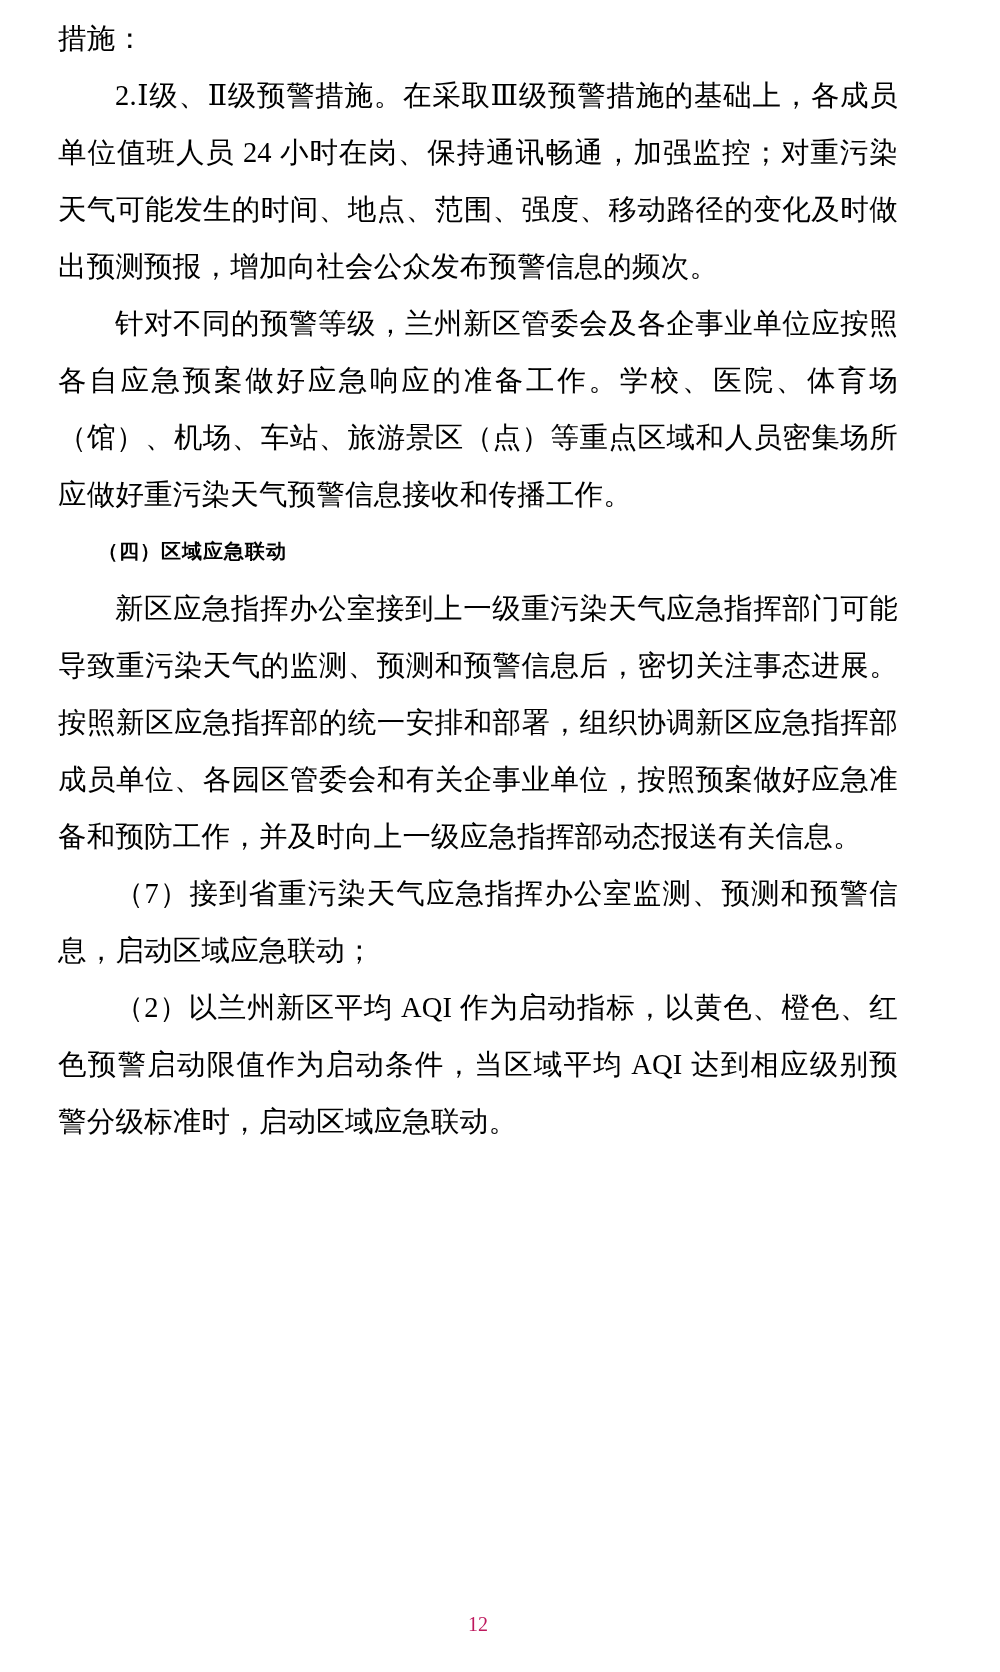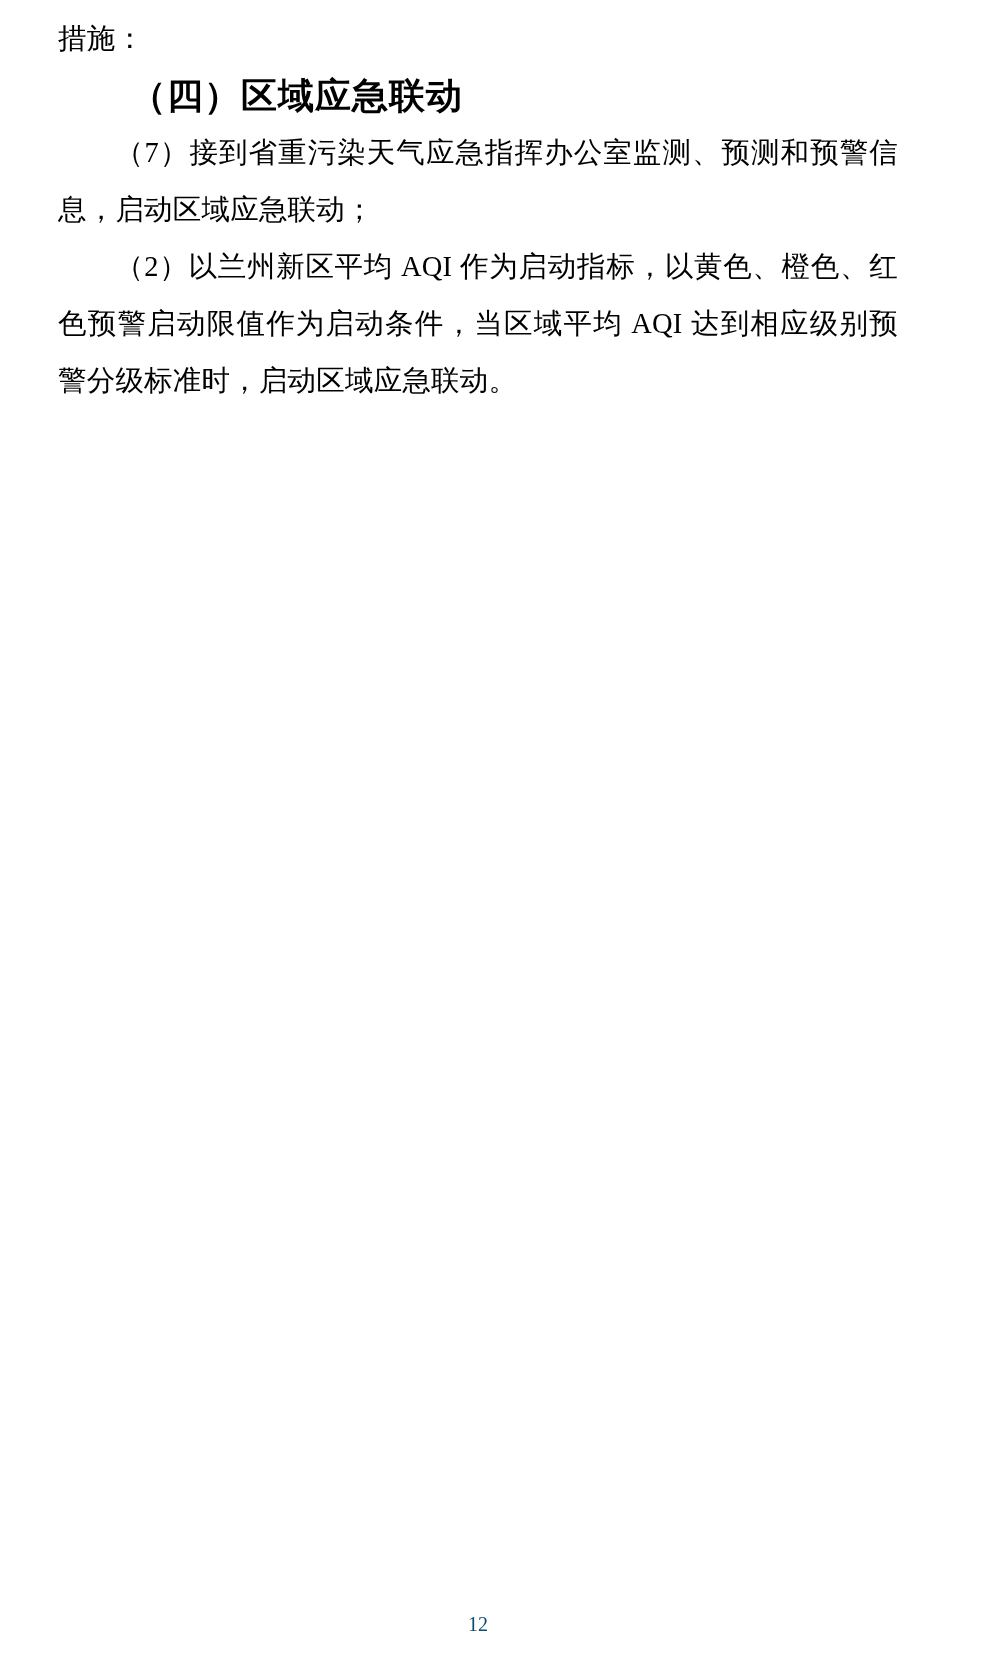--- a/index.html
+++ b/index.html
@@ -34,50 +34,53 @@
   }
   .indent {
     text-indent: 2em;
   }
   .noindent {
     text-indent: 0;
   }
   .heading {
     font-family: "DejaVu Sans", "Liberation Sans", sans-serif;
     font-weight: bold;
-    font-size: 36px;
+    font-size: 20px;
     line-height: 57px;
     text-indent: 2em;
     letter-spacing: 1px;
   }
   .page-number {
     position: absolute;
     left: 0;
     right: 0;
     bottom: 36px;
     text-align: center;
     font-size: 20px;
     font-family: "Liberation Serif", serif;
-    color: #0c4a6e;
+    color: #be185d;
   }
 </style>
 </head>
 <body>
 
 <div class="page">
 
   <div class="body-text">
 
     <p class="noindent">措施：</p>
 
 
+    <p class="indent">2.Ⅰ级、Ⅱ级预警措施。在采取Ⅲ级预警措施的基础上，各成员单位值班人员 24 小时在岗、保持通讯畅通，加强监控；对重污染天气可能发生的时间、地点、范围、强度、移动路径的变化及时做出预测预报，增加向社会公众发布预警信息的频次。</p>
 
+    <p class="indent">针对不同的预警等级，兰州新区管委会及各企事业单位应按照各自应急预案做好应急响应的准备工作。学校、医院、体育场（馆）、机场、车站、旅游景区（点）等重点区域和人员密集场所应做好重污染天气预警信息接收和传播工作。</p>
 
     <p class="heading">（四）区域应急联动</p>
 
+    <p class="indent">新区应急指挥办公室接到上一级重污染天气应急指挥部门可能导致重污染天气的监测、预测和预警信息后，密切关注事态进展。按照新区应急指挥部的统一安排和部署，组织协调新区应急指挥部成员单位、各园区管委会和有关企事业单位，按照预案做好应急准备和预防工作，并及时向上一级应急指挥部动态报送有关信息。</p>
 
 
     <p class="indent">（7）接到省重污染天气应急指挥办公室监测、预测和预警信息，启动区域应急联动；</p>
 
     <p class="indent">（2）以兰州新区平均 AQI 作为启动指标，以黄色、橙色、红色预警启动限值作为启动条件，当区域平均 AQI 达到相应级别预警分级标准时，启动区域应急联动。</p>
 
   </div>
 
   <div class="page-number">12</div>
 

